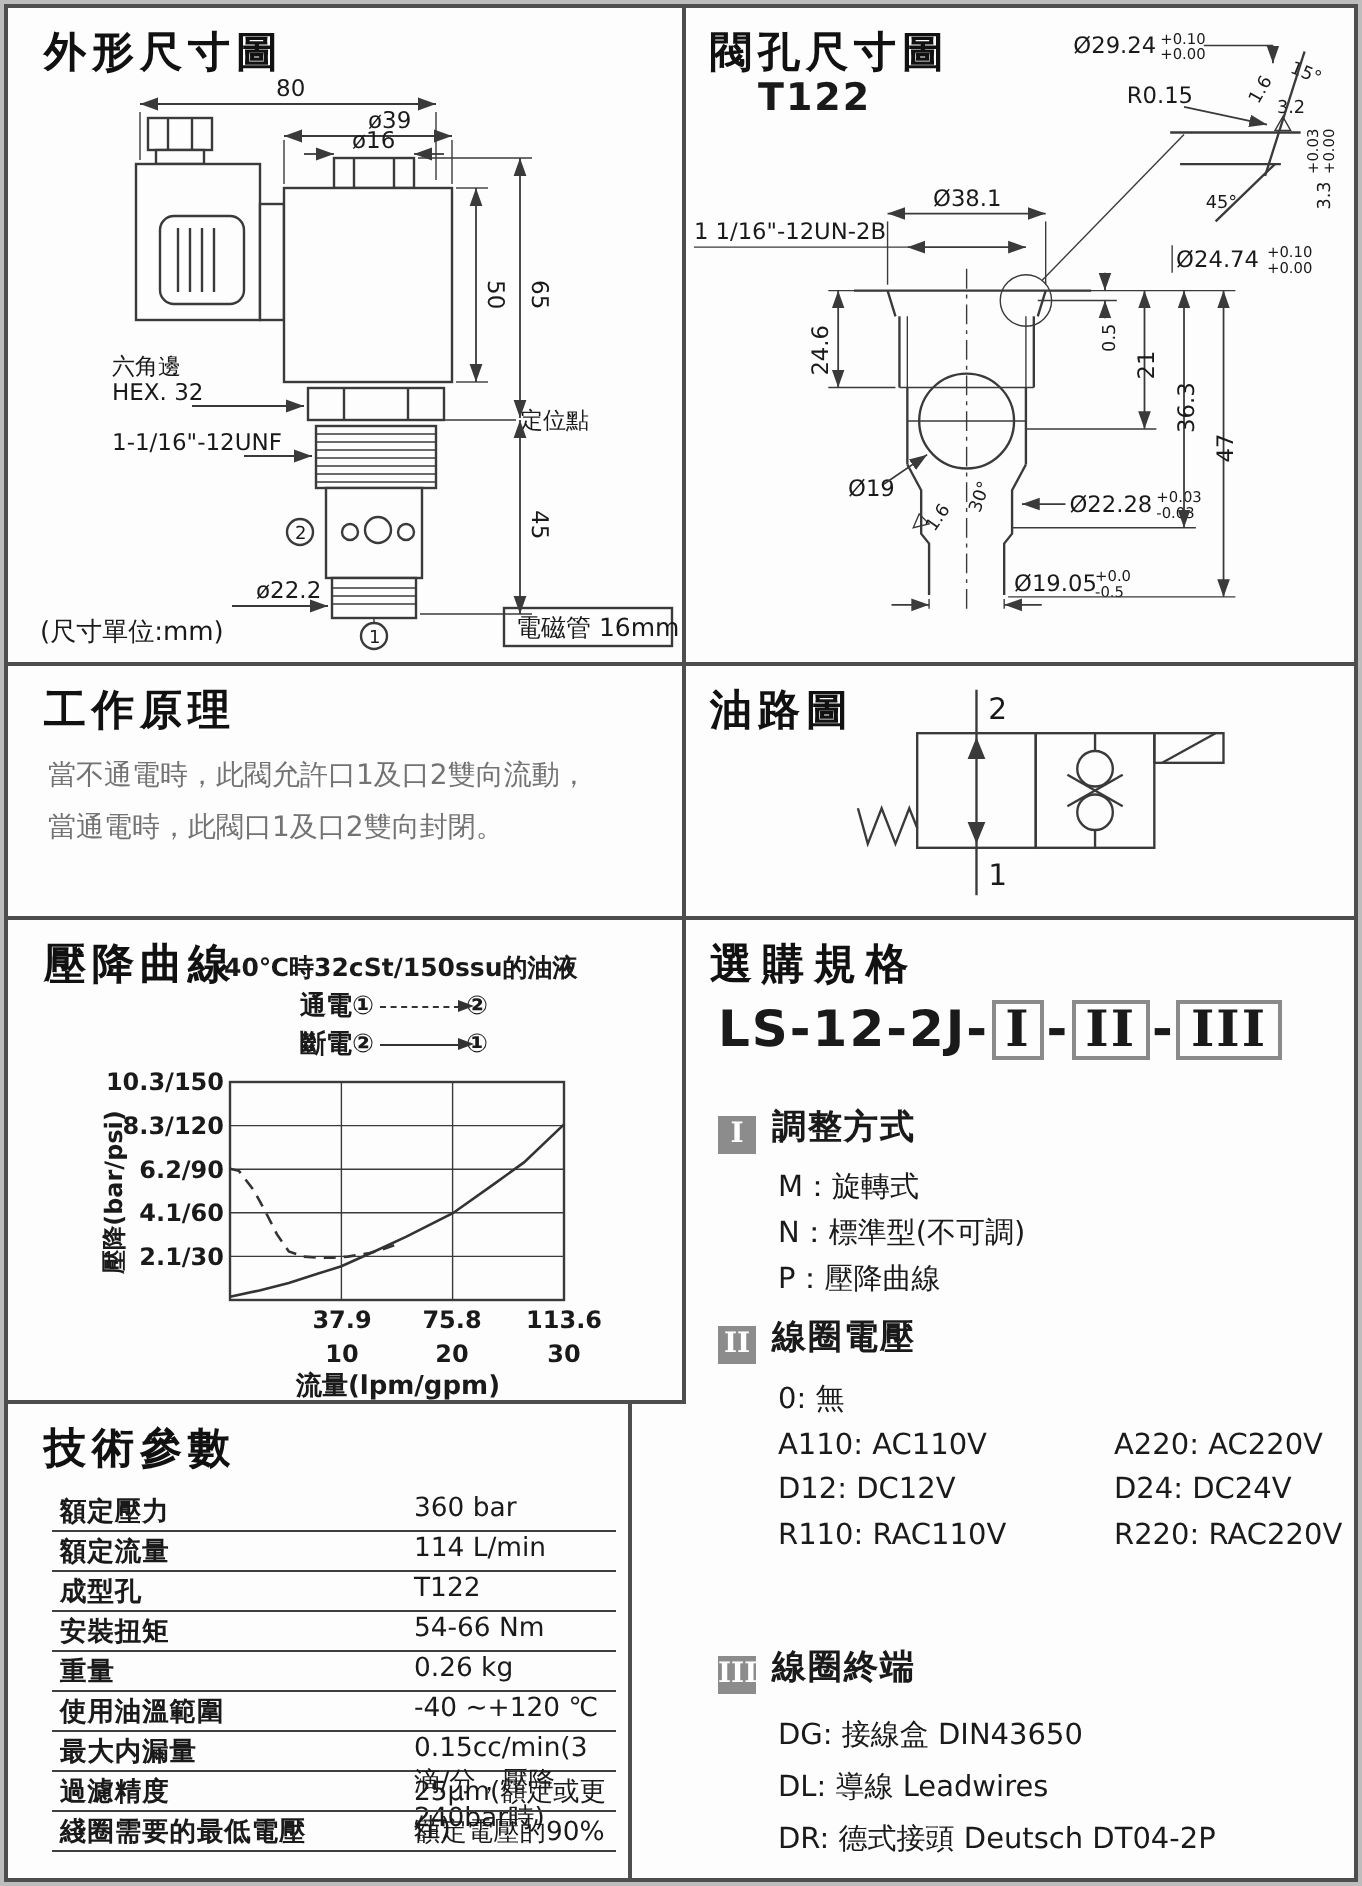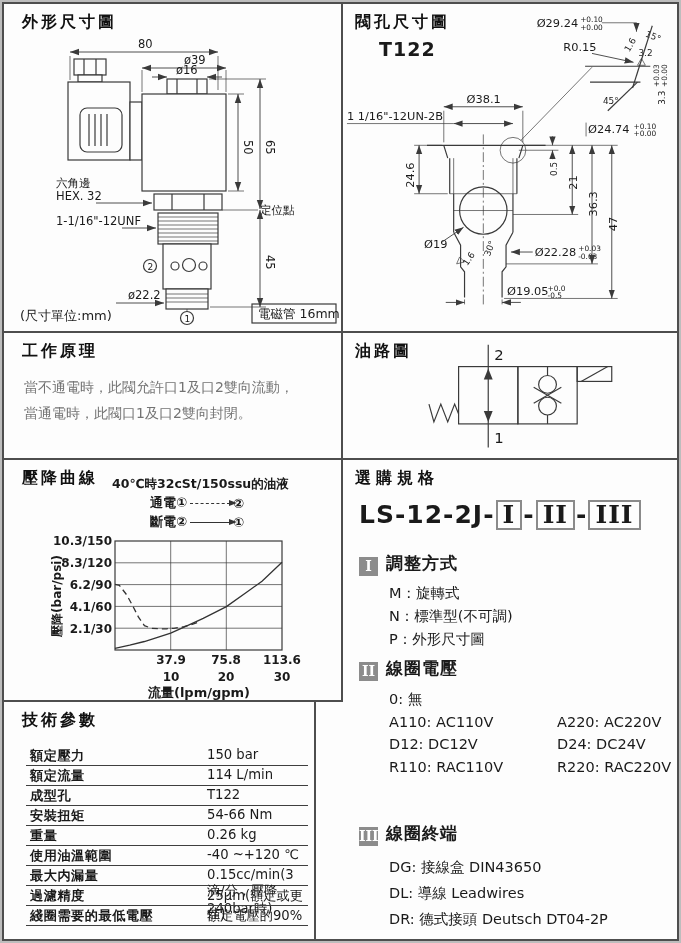--- a/index.html
+++ b/index.html
@@ -2,21 +2,21 @@
 <html><head>
 <meta charset="utf-8">
 <style>
   html,body{margin:0;padding:0;background:#cfcfcf;}
   *{box-sizing:border-box;}
   #root{position:relative;width:681px;height:943px;background:#bdbdbd;font-family:"DejaVu Sans","Liberation Sans",sans-serif;color:#1a1a1a;overflow:hidden;}
   #page{position:absolute;inset:2px;background:#fdfdfd;border:2px solid #4e4e4e;}
   .panel{position:absolute;background:#fdfdfd;}
   .br{border-right:2px solid #4e4e4e;}
   .bb{border-bottom:2px solid #4e4e4e;}
-  .ptitle{position:absolute;left:18px;top:8px;font-size:16px;font-weight:bold;letter-spacing:3px;color:#111;}
+  .ptitle{position:absolute;left:18px;top:8px;font-size:21px;font-weight:bold;letter-spacing:3px;color:#111;}
   .subcode{position:absolute;left:36px;top:34px;font-size:19px;font-weight:bold;letter-spacing:1px;}
   svg{position:absolute;inset:0;}
   svg text{fill:#1a1a1a;}
   .ln{stroke:#3a3a3a;stroke-width:1.2;fill:none;}
   .lnf{stroke:#3a3a3a;stroke-width:1.2;fill:#fdfdfd;}
   .thin{stroke:#3a3a3a;stroke-width:0.7;fill:none;}
   .dim{stroke:#3a3a3a;stroke-width:0.9;fill:none;}
   .dt{font-size:11.5px;}
   .dts{font-size:9px;}
   .tol{font-size:7.5px;}
@@ -381,21 +381,21 @@
     <div class="ptitle" style="left:12px;letter-spacing:5px;">選購規格</div>
     <div class="model">
       <span>LS-12-2J-</span><span class="mbox">I</span><span>-</span><span class="mbox">II</span><span>-</span><span class="mbox">III</span>
     </div>
 
     <div class="sect" style="top:92px;">
       <span class="badge">I</span><span class="stitle">調整方式</span>
       <div class="sitems">
         <div>M：旋轉式</div>
         <div>N：標準型(不可調)</div>
-        <div>P：外形尺寸圖</div>
+        <div>P：壓降曲線</div>
       </div>
     </div>
 
     <div class="sect" style="top:197px;">
       <span class="badge">II</span><span class="stitle">線圈電壓</span>
       <div class="vrow" style="margin-top:7px;">0:  無</div>
       <div class="vrow"><span class="c1">A110:  AC110V</span><span>A220:  AC220V</span></div>
       <div class="vrow"><span class="c1">D12:  DC12V</span><span>D24:  DC24V</span></div>
       <div class="vrow"><span class="c1">R110:  RAC110V</span><span>R220:  RAC220V</span></div>
     </div>
@@ -408,21 +408,21 @@
         <div>DR:  德式接頭 Deutsch DT04-2P</div>
       </div>
     </div>
   </div>
 
   <div class="panel br" style="left:0;top:698px;width:312px;bottom:0;">
     <div class="ptitle">技術參數</div>
     <div class="spectbl">
       <div class="sprow">
             <span class="lab">額定壓力</span>
-            <span class="val">150 bar</span>
+            <span class="val">360 bar</span>
           </div>
       <div class="sprow">
             <span class="lab">額定流量</span>
             <span class="val">114 L/min</span>
           </div>
       <div class="sprow">
             <span class="lab">成型孔</span>
             <span class="val">T122</span>
           </div>
       <div class="sprow">

